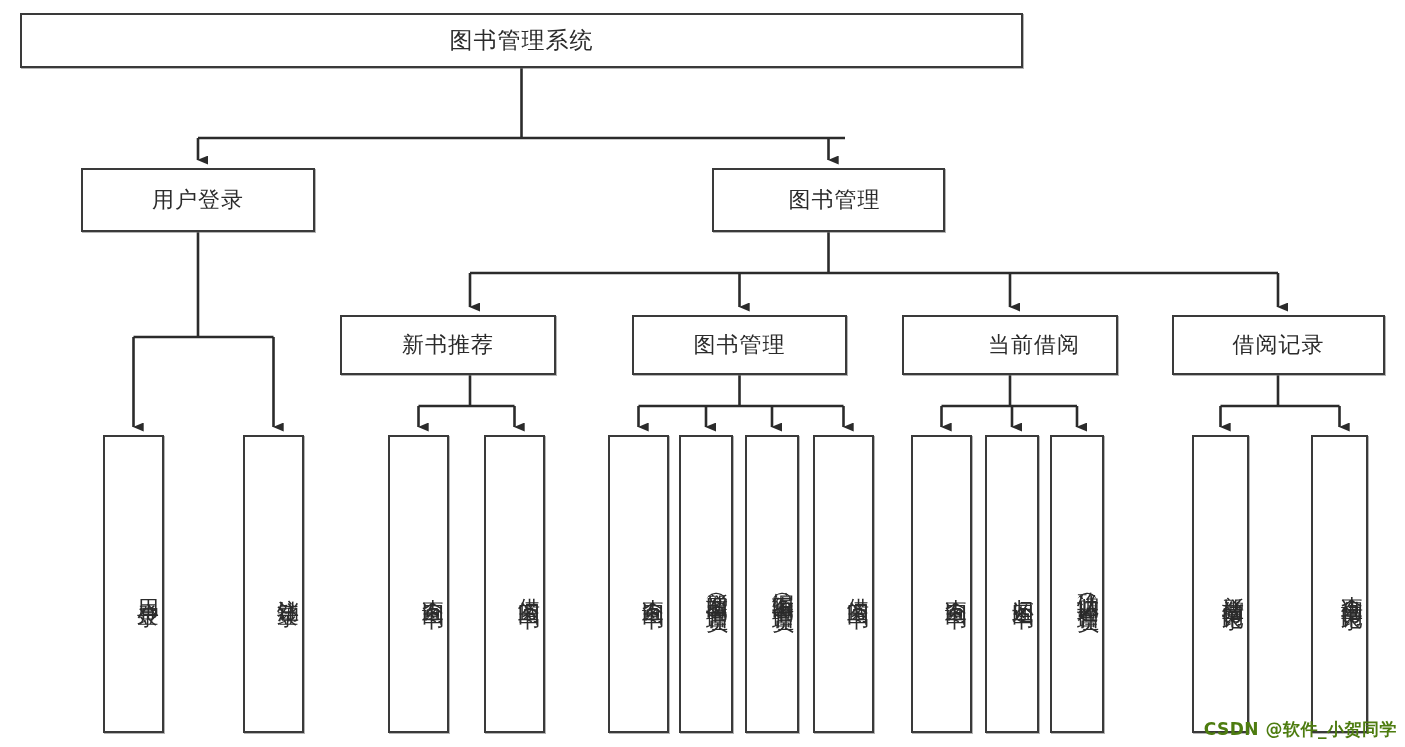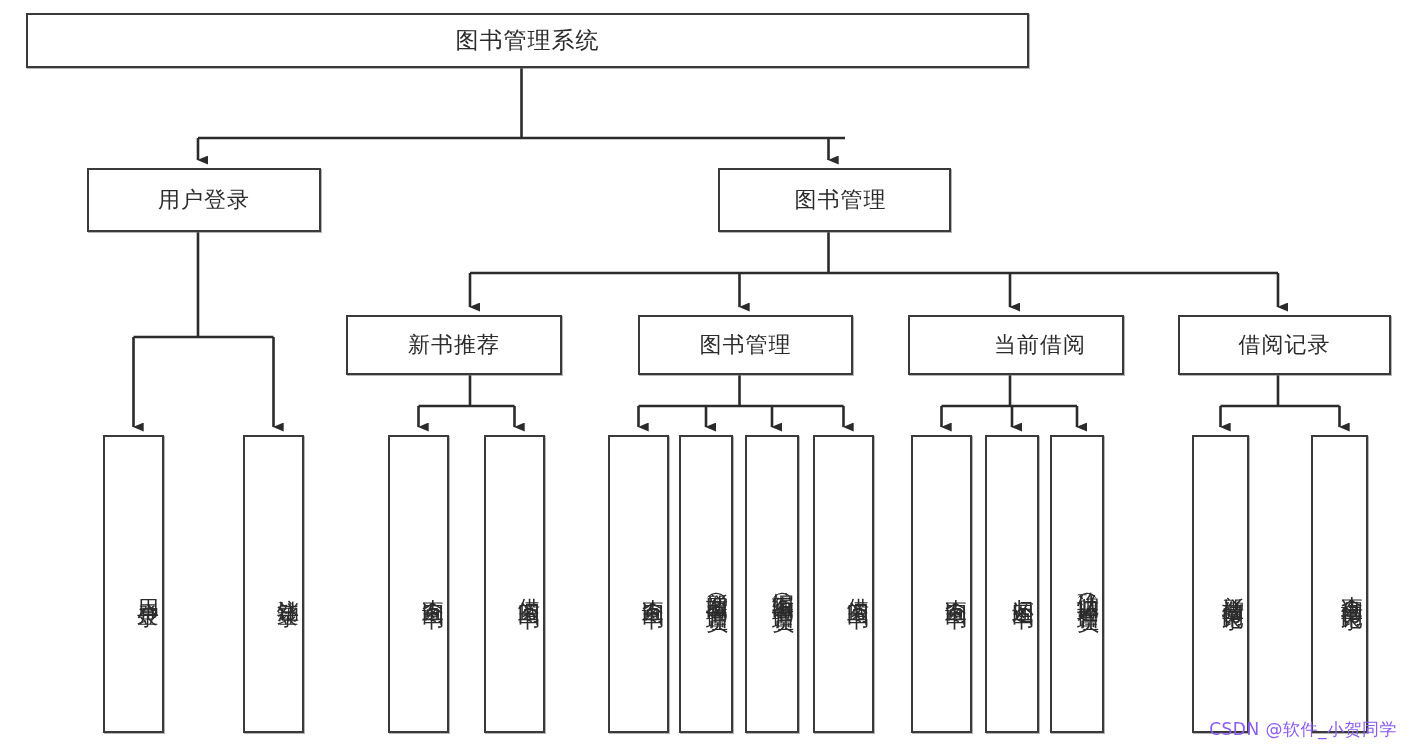--- a/index.html
+++ b/index.html
@@ -35,21 +35,20 @@
     align-items: center;
     justify-content: center;
     color: #2b2b2b;
     box-shadow: 1px 1px 0 rgba(120,120,120,0.55);
   }
   .node-h {
     font-size: 22px;
     letter-spacing: 1px;
     line-height: 1.2;
     white-space: nowrap;
-    margin-left: 6px;
   }
   .node-root {
     font-size: 23px;
   }
   .node-v {
     writing-mode: vertical-rl;
     text-orientation: upright;
     font-size: 22px;
     line-height: 1.25;
     letter-spacing: 3px;
@@ -61,24 +60,25 @@
   .node-v span {
     display: block;
     writing-mode: vertical-rl;
     text-orientation: upright;
   }
   .watermark {
     position: absolute;
     right: 8px;
     bottom: 6px;
     font-size: 17px;
-    color: #8b5cf6;
+    color: #4d7c0f;
     letter-spacing: 0.5px;
     white-space: nowrap;
     font-family: "DejaVu Sans", "Liberation Sans", sans-serif;
+    font-weight: bold;
   }
 </style>
 </head>
 <body>
 
 <div id="canvas">
 
   <svg id="edges" viewBox="0 0 1405 747" xmlns="http://www.w3.org/2000/svg">
     <defs>
       <marker id="arrowhead" markerWidth="9" markerHeight="11" refX="4.5" refY="10.2" orient="auto" markerUnits="userSpaceOnUse">

